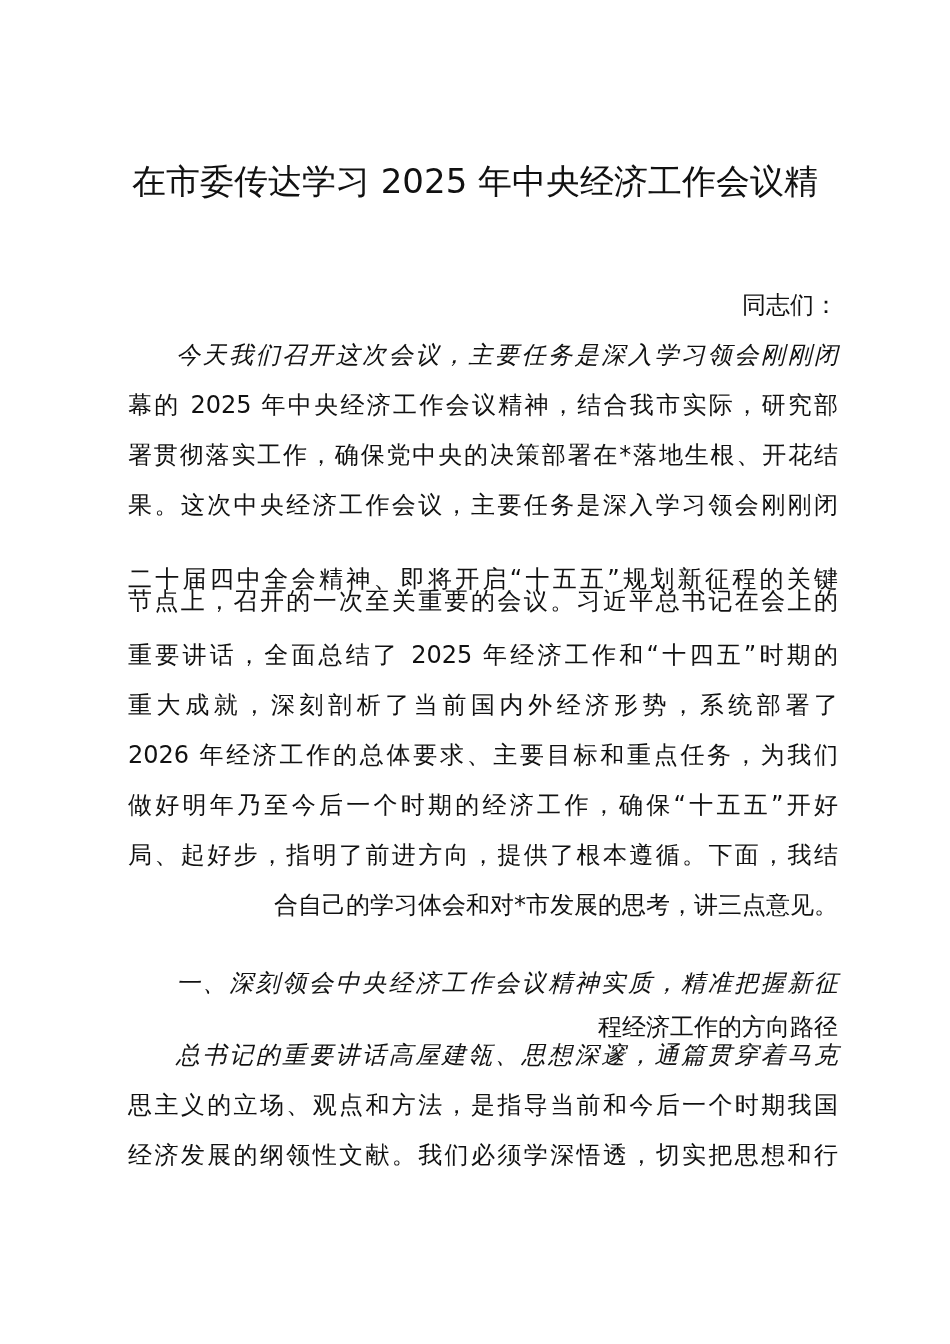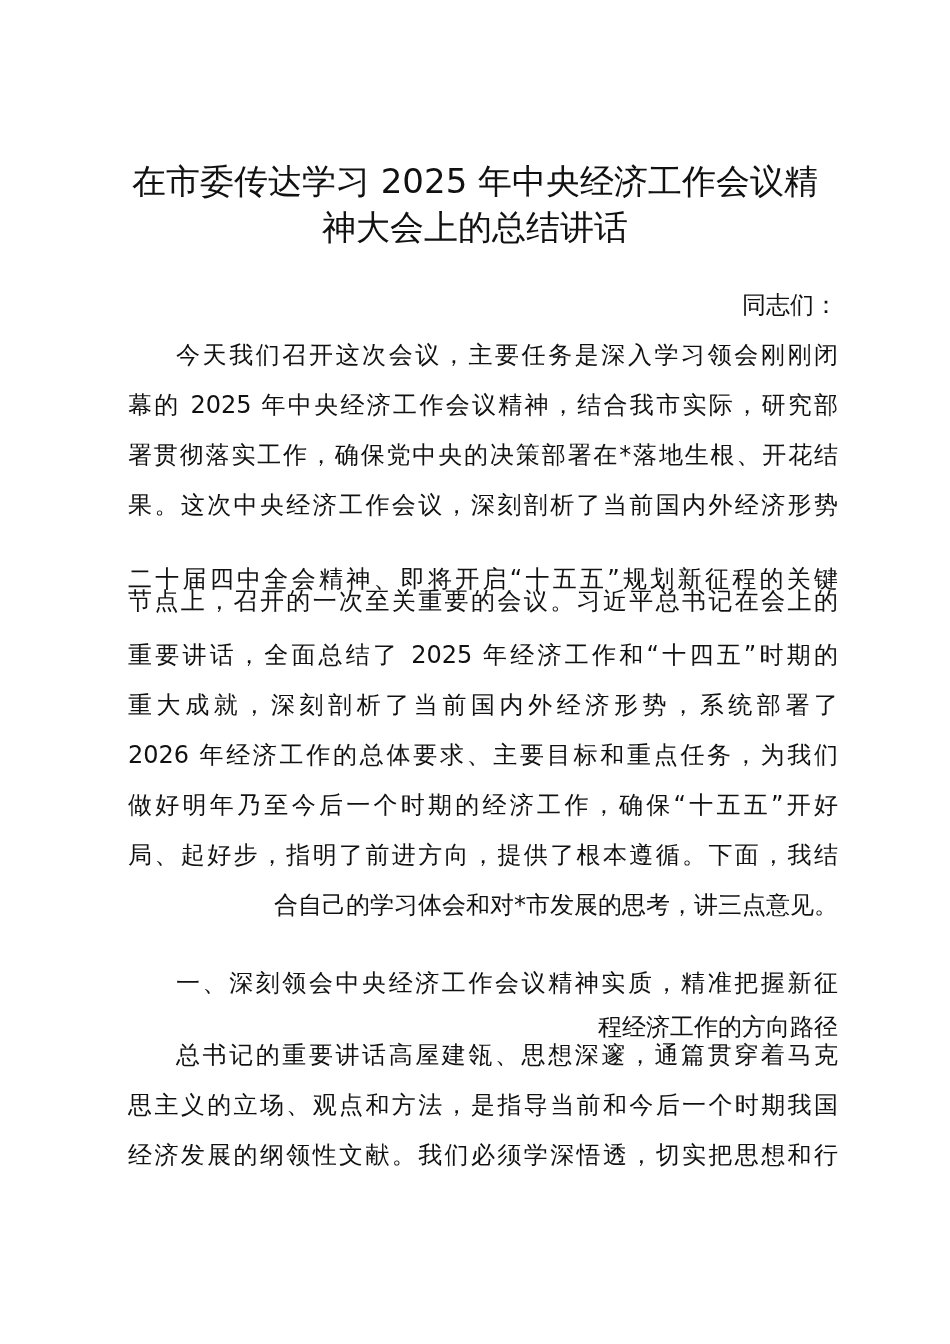--- a/index.html
+++ b/index.html
@@ -40,46 +40,46 @@
       left: 128px;
       width: 710px;
       font-size: 24px;
       line-height: 30px;
       white-space: nowrap;
       margin: 0;
       text-align: right;
     }
     .line.indent {
       left: 176px;
+      font-style: italic;
     }
     .line.justify {
       text-align: justify;
       text-align-last: justify;
     }
     .line.indent.justify {
       width: 662px;
     }
   </style>
 </head>
 <body>
 
 <div class="page">
 
   <h1 class="title">
     <div>在市委传达学习 2025 年中央经济工作会议精</div>
-    <div>神大会上的总结讲话</div>
   </h1>
 
   <p class="line" style="top:290px;">同志们：</p>
 
   <div>
     <p class="line indent justify" style="top:340px;">今天我们召开这次会议，主要任务是深入学习领会刚刚闭</p>
     <p class="line justify" style="top:390px;">幕的 2025 年中央经济工作会议精神，结合我市实际，研究部</p>
     <p class="line justify" style="top:440px;">署贯彻落实工作，确保党中央的决策部署在*落地生根、开花结</p>
-    <p class="line justify" style="top:490px;">果。这次中央经济工作会议，深刻剖析了当前国内外经济形势</p>
+    <p class="line justify" style="top:490px;">果。这次中央经济工作会议，主要任务是深入学习领会刚刚闭</p>
     <p class="line justify" style="top:564px;">二十届四中全会精神、即将开启“十五五”规划新征程的关键</p>
     <p class="line justify" style="top:586px;">节点上，召开的一次至关重要的会议。习近平总书记在会上的</p>
     <p class="line justify" style="top:640px;">重要讲话，全面总结了 2025 年经济工作和“十四五”时期的</p>
     <p class="line justify" style="top:690px;">重大成就，深刻剖析了当前国内外经济形势，系统部署了</p>
     <p class="line justify" style="top:740px;">2026 年经济工作的总体要求、主要目标和重点任务，为我们</p>
     <p class="line justify" style="top:790px;">做好明年乃至今后一个时期的经济工作，确保“十五五”开好</p>
     <p class="line justify" style="top:840px;">局、起好步，指明了前进方向，提供了根本遵循。下面，我结</p>
     <p class="line" style="top:890px;">合自己的学习体会和对*市发展的思考，讲三点意见。</p>
   </div>
 

